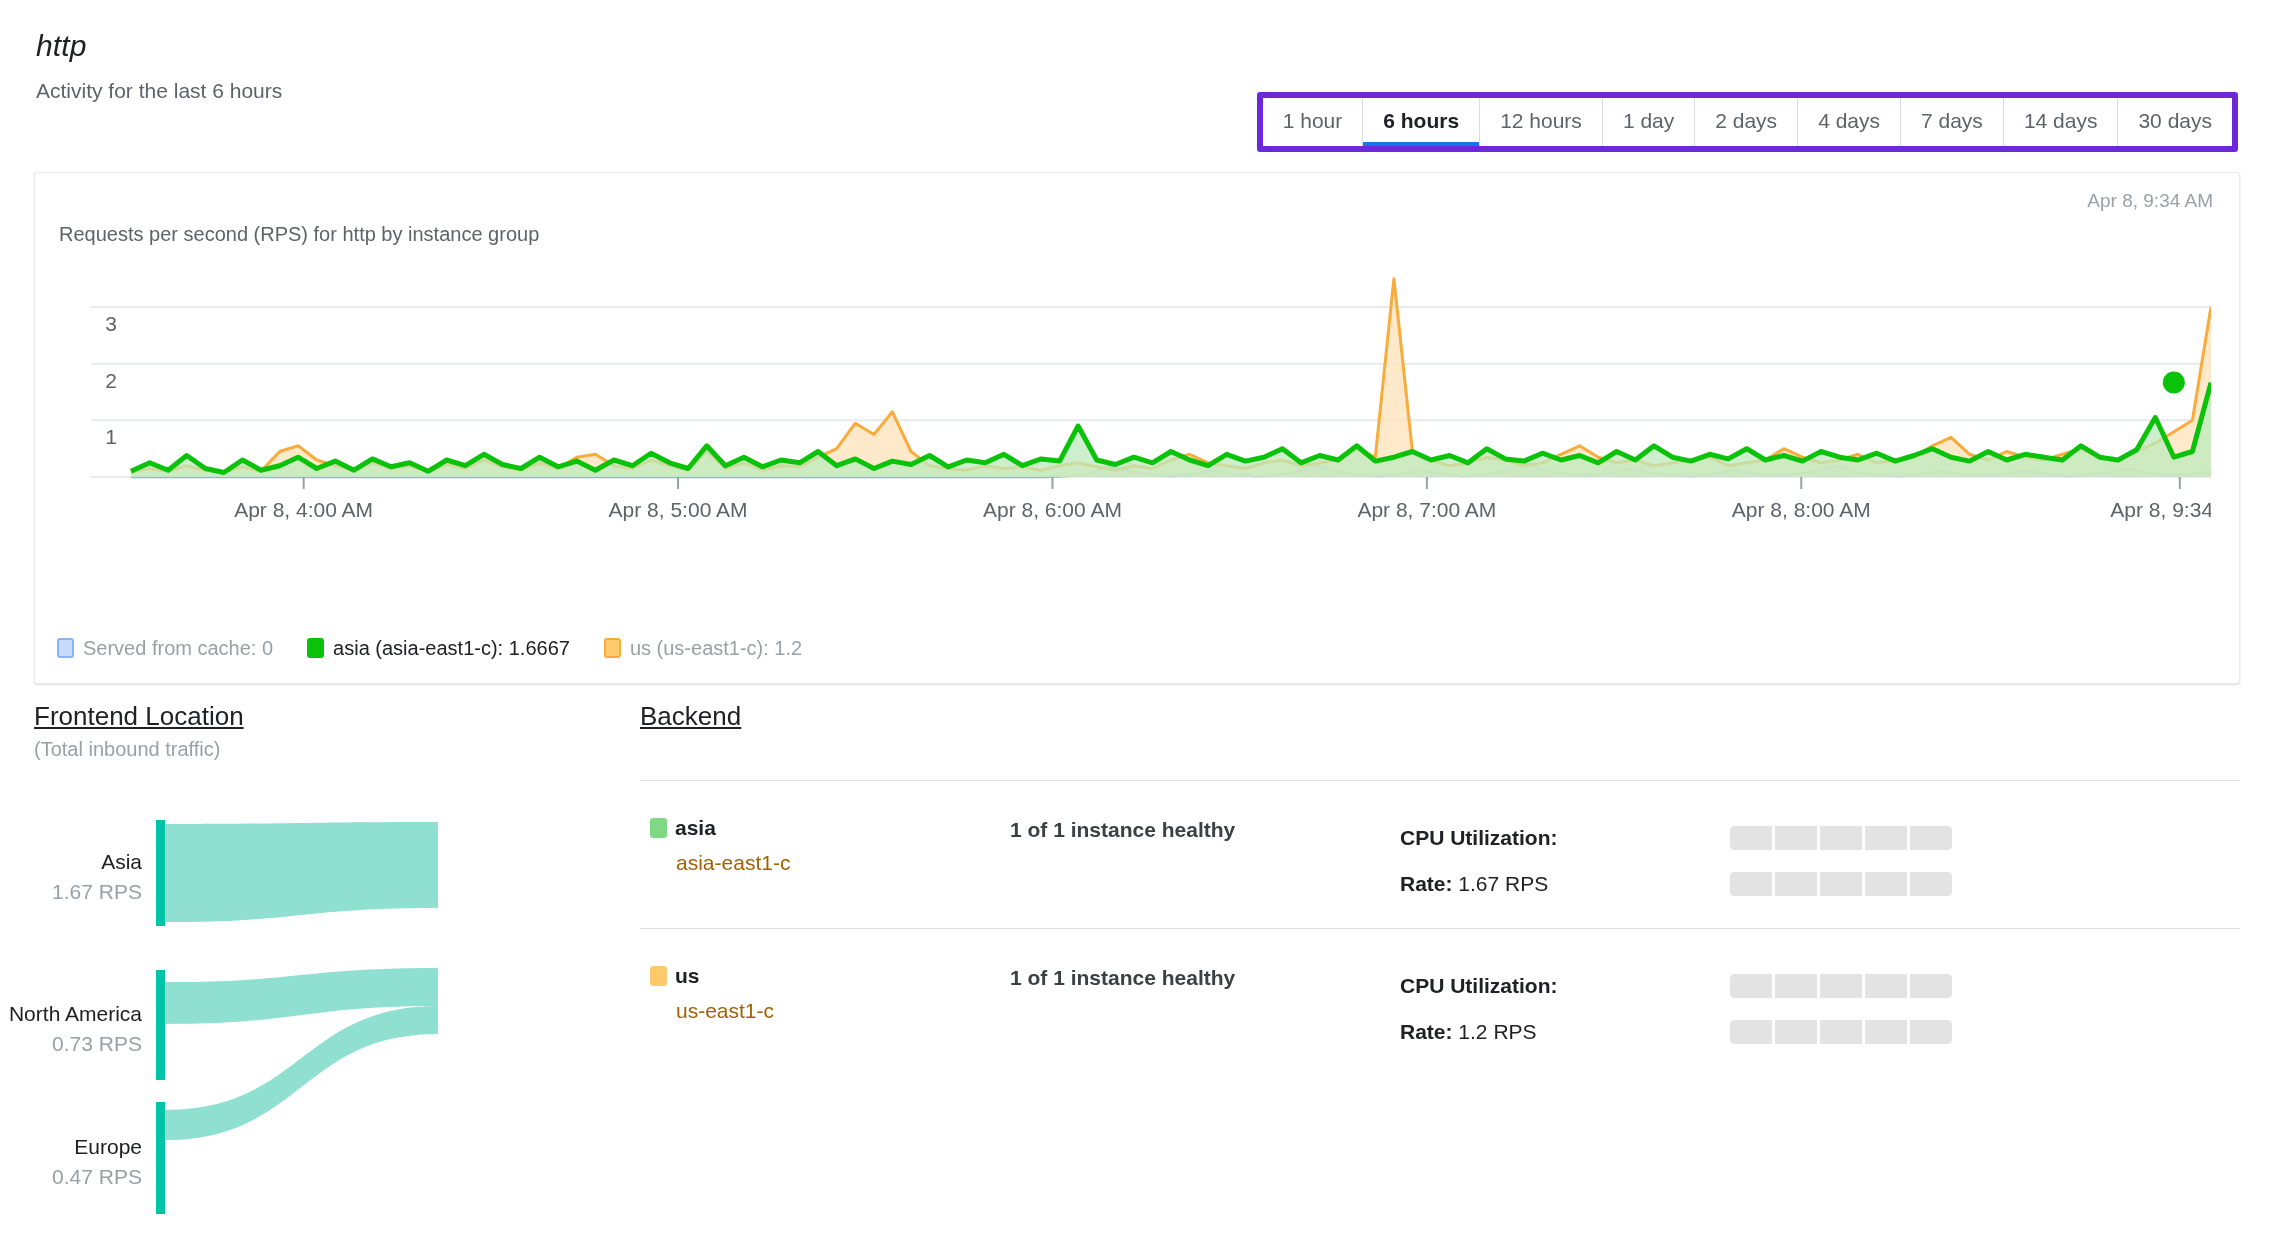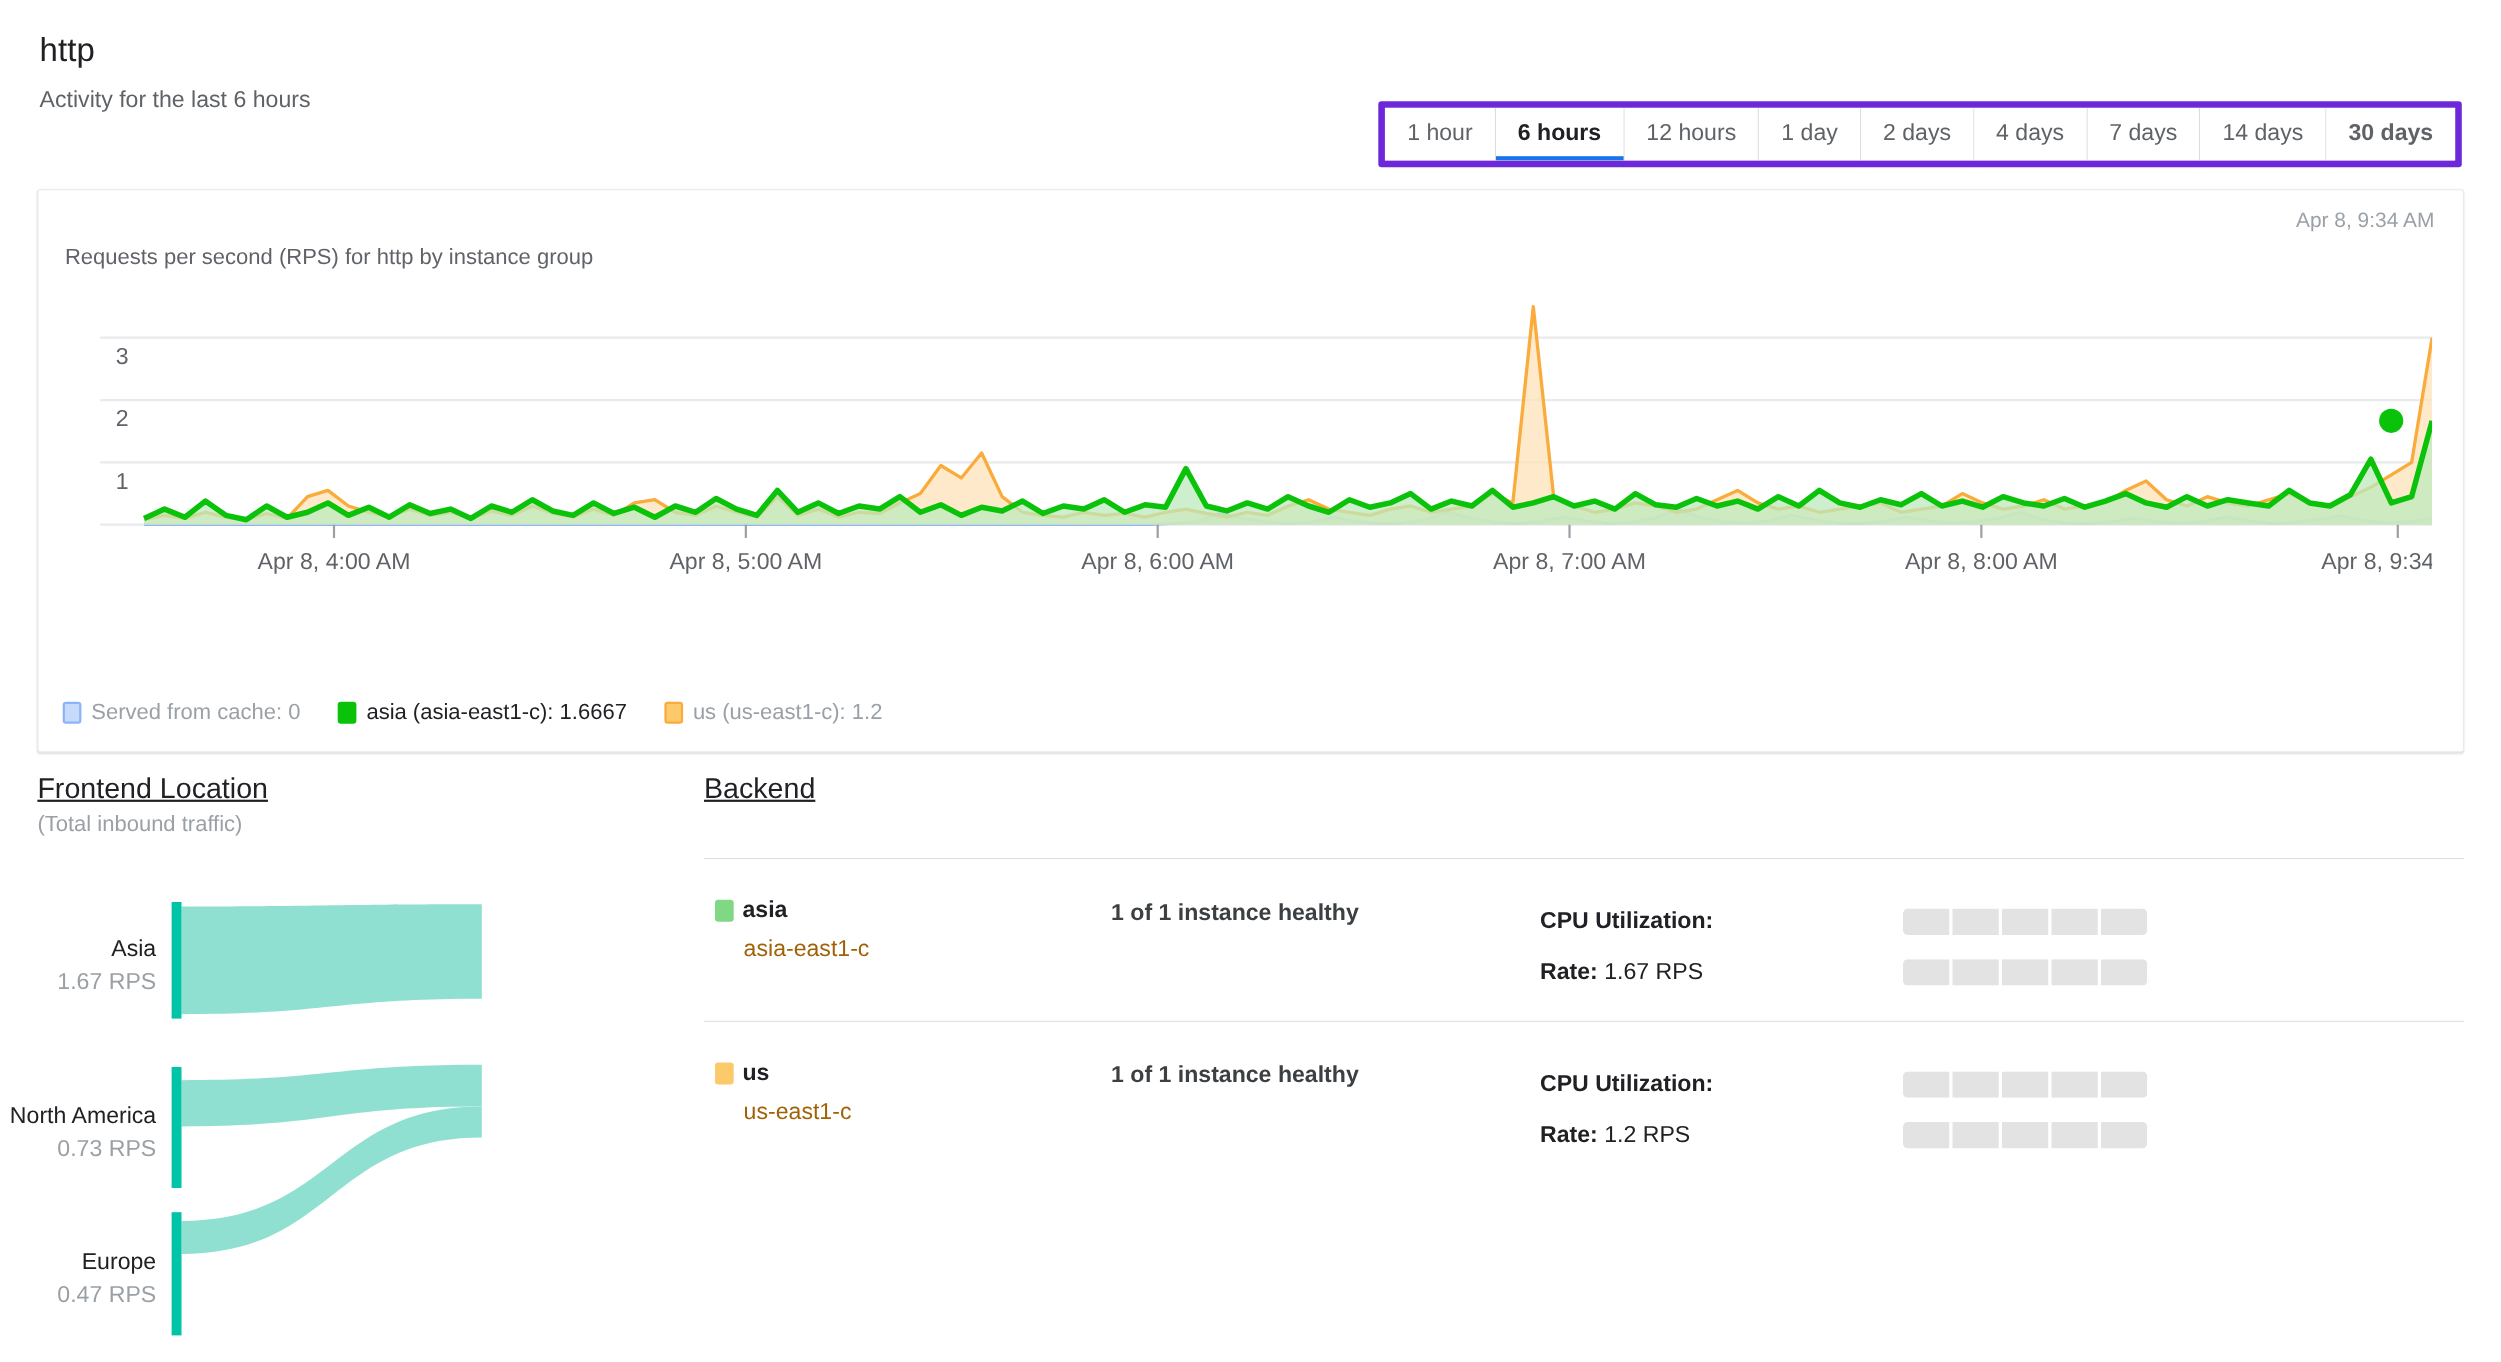--- a/index.html
+++ b/index.html
@@ -10,40 +10,40 @@
     font-family: "Liberation Sans", sans-serif;
     color: #3c4043;
     overflow: hidden;
   }
   .page { position: relative; width: 2274px; height: 1238px; padding: 0; }
 
   
   .header { position: relative; padding: 28px 36px 0 36px; height: 130px; }
   .page-title {
     font-size: 30px; font-weight: 400; color: #202124;
-    letter-spacing: 0.1px; margin: 0 0 14px 0; line-height: 36px;
+    letter-spacing: 0.1px; margin: 0 0 14px 0; line-height: 36px; font-style: italic;
   }
   .page-subtitle {
     font-size: 21px; color: #5f6368; font-weight: 400; line-height: 26px;
   }
 
   .timerange {
     position: absolute; right: 36px; top: 92px;
     display: flex; align-items: stretch;
     border: 6px solid #6d28d9; border-radius: 3px; overflow: hidden;
     background: #fff;
   }
   .tr-btn {
     font-size: 21px; color: #5f6368; background: #fff;
     padding: 10px 20px 12px 20px; border: none;
     border-right: 1px solid #dadce0; cursor: pointer;
     font-family: "Liberation Sans", sans-serif; line-height: 26px;
     position: relative; white-space: nowrap;
   }
-  .tr-btn:last-child { border-right: none; font-weight: bold; }
+  .tr-btn:last-child { border-right: none; }
   .tr-btn.active { color: #202124; font-weight: 700; }
   .tr-btn.active::after {
     content: ""; position: absolute; left: 0; right: 0; bottom: 0;
     height: 4px; background: #1a73e8;
   }
 
   
   .chart-card {
     position: absolute; left: 34px; top: 172px;
     width: 2206px; height: 512px;

